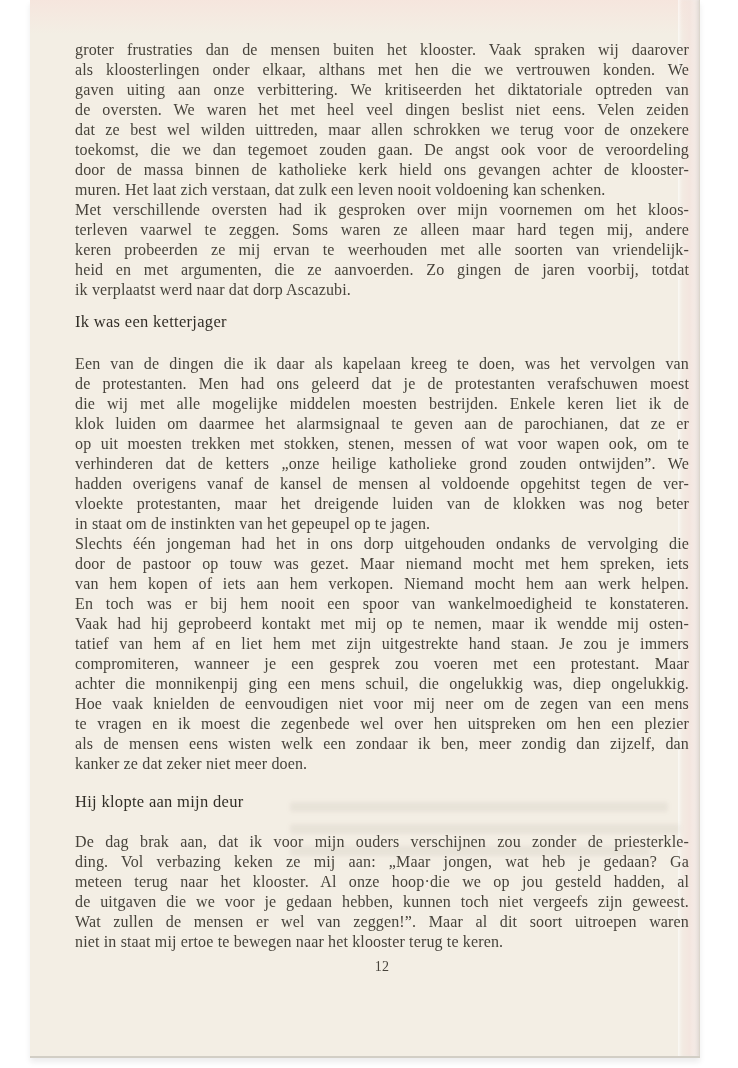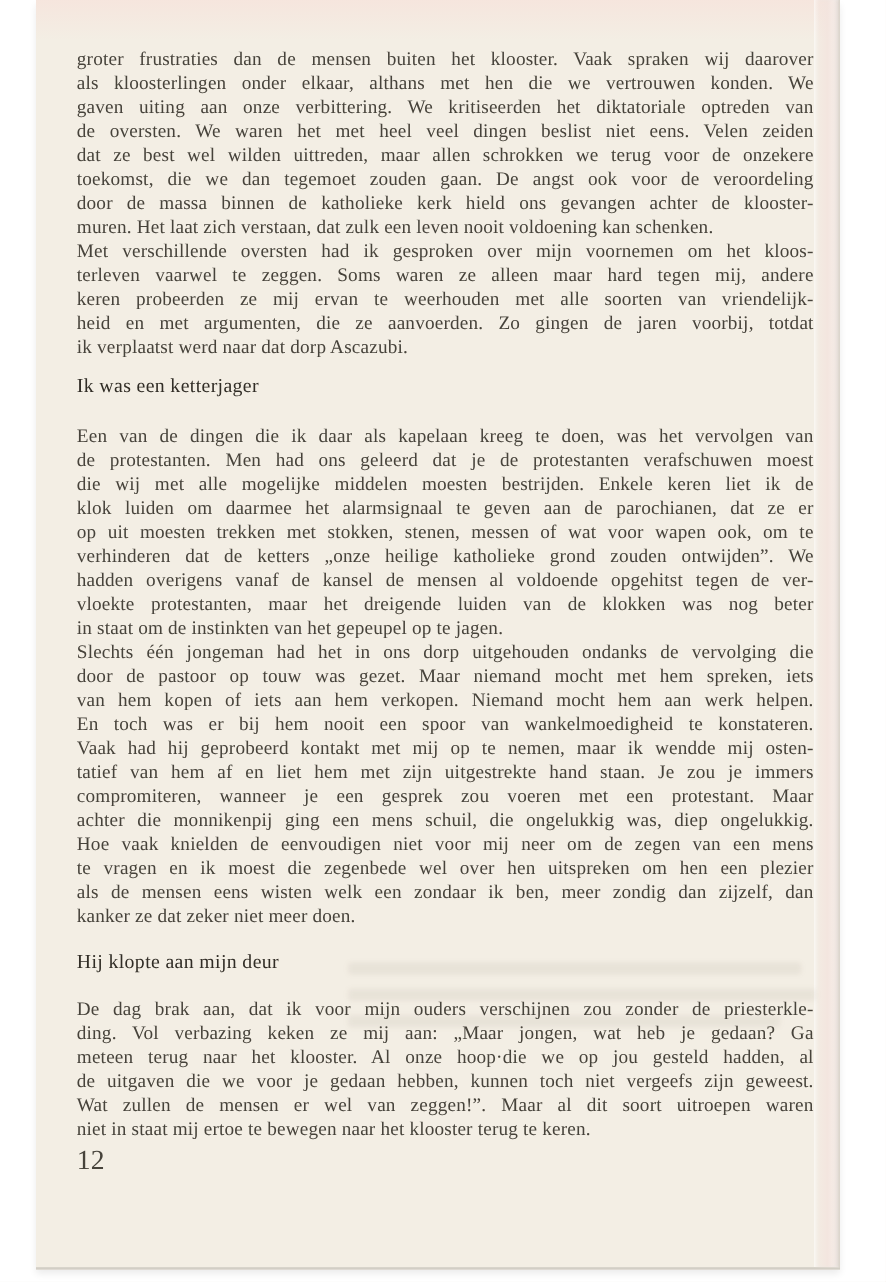--- a/index.html
+++ b/index.html
@@ -56,21 +56,21 @@
     border-radius: 3px;
     pointer-events: none;
   }
   .bleed.b1 { left: 260px; top: 802px; width: 378px; height: 10px; }
   .bleed.b2 { left: 260px; top: 824px; width: 390px; height: 10px; }
   .bleed.b3 { left: 260px; top: 846px; width: 360px; height: 10px; }
 
   
   .textblock {
     position: absolute;
-    left: 2px; top: 0;
+    left: 13px; top: 0;
     width: 100%;
     box-sizing: border-box;
     padding: 40px 24px 0 32px;
     color: #47433b;
     font-size: 16px;
     line-height: 20px;
     letter-spacing: 0.15px;
   }
   .para { margin: 0; }
   .line {
@@ -86,23 +86,23 @@
     font-size: 16.5px;
     font-weight: normal;
     color: #312d26;
     margin: 0;
     letter-spacing: 0.3px;
   }
   .heading.h1 { margin: 12px 0 22px 0; }
   .heading.h2 { margin: 18px 0 20px 0; }
   .pagenum {
     margin-top: 5px;
-    font-size: 23px;
+    font-size: 14px;
     color: #47433b;
-    text-align: left;
+    text-align: center;
   }
 </style>
 </head>
 <body>
 
 <div class="stage">
   <div class="scan-page">
     <div class="edge-top"></div>
     <div class="edge-right"></div>
     <div class="bleed b1"></div>

